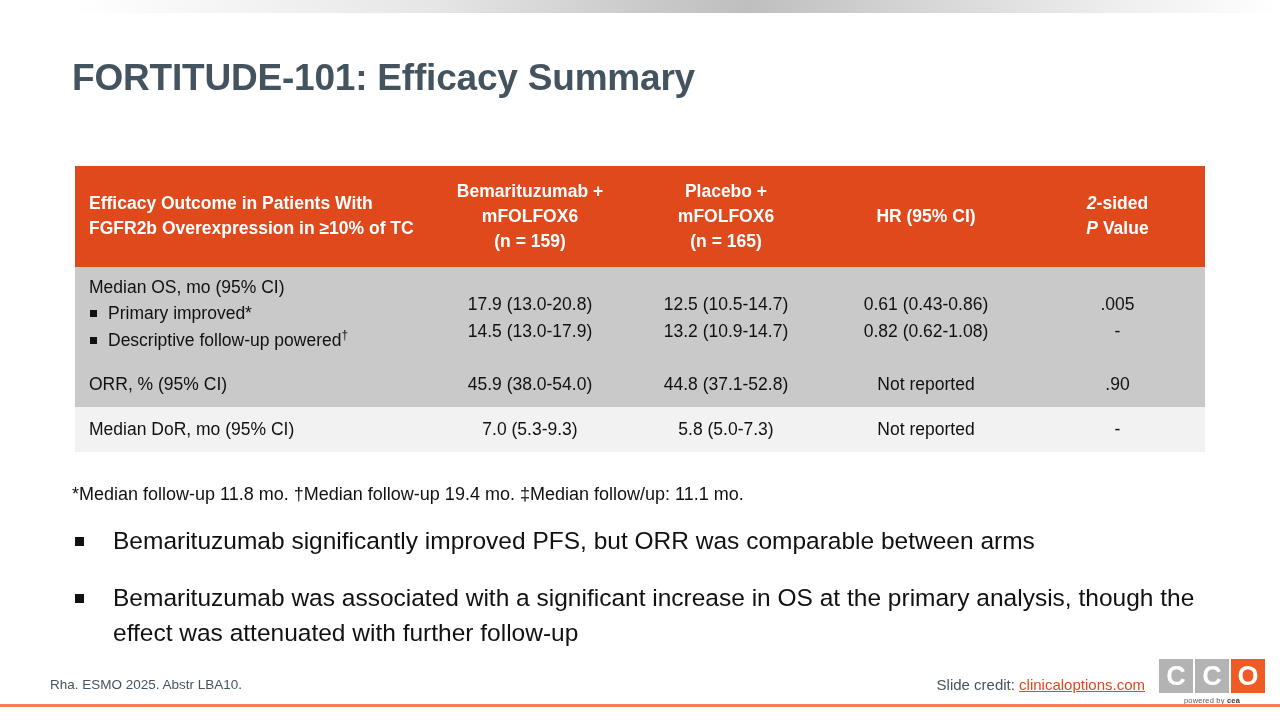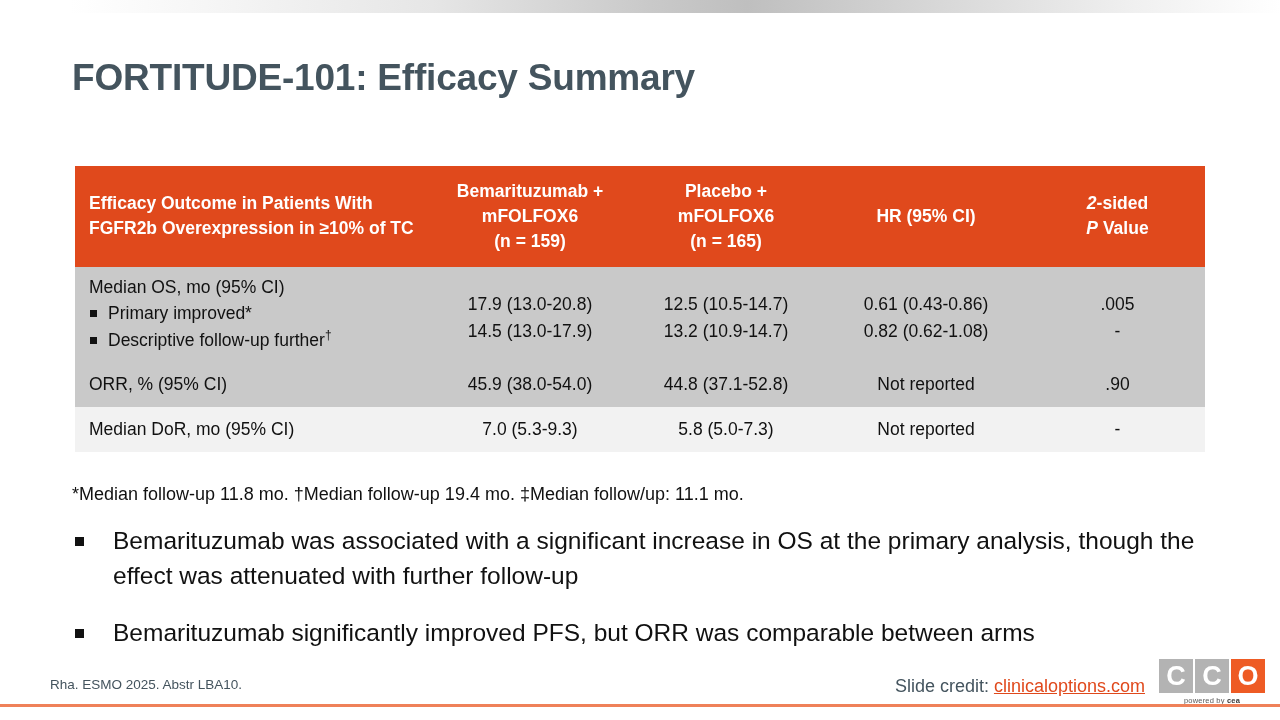--- a/index.html
+++ b/index.html
@@ -160,21 +160,21 @@
     position: absolute;
     left: 50px;
     top: 677px;
     font-size: 13.5px;
     color: #44545e;
   }
   .slide-credit {
     position: absolute;
     right: 135px;
     top: 676px;
-    font-size: 18px;
+    font-size: 15px;
     color: #44545e;
     white-space: nowrap;
   }
   .slide-credit a {
     color: #e0491c;
     text-decoration: underline;
   }
   .cco-logo {
     position: absolute;
     right: 15px;
@@ -249,21 +249,21 @@
         <span class="hl"><em class="pitalic">2</em><span>-sided</span></span>
         <span class="hl"><em class="pitalic">P</em><span> Value</span></span>
       </th>
     </tr>
   </thead>
   <tbody>
     <tr class="row-dark pad-os">
       <td class="cell-label">
         <span class="os-head">Median OS, mo (95% CI)</span>
         <span class="os-sub"><i class="sq"></i><span>Primary improved*</span></span>
-        <span class="os-sub"><i class="sq"></i><span>Descriptive follow-up further</span><sup>†</sup></span>
+        <span class="os-sub"><i class="sq"></i><span>Descriptive follow-up powered</span><sup>†</sup></span>
       </td>
       <td class="os-values">
         <span>17.9 (13.0-20.8)</span>
         <span>14.5 (13.0-17.9)</span>
       </td>
       <td class="os-values">
         <span>12.5 (10.5-14.7)</span>
         <span>13.2 (10.9-14.7)</span>
       </td>
       <td class="os-values">
@@ -290,25 +290,25 @@
       <td>-</td>
     </tr>
   </tbody>
 </table>
 
 <div class="table-footnote">*Median follow-up 11.8 mo. †Median follow-up 19.4 mo. ‡Median follow/up: 11.1 mo.</div>
 
 <div class="bullets">
   <div class="bullet">
     <i class="sq"></i>
-    <span>Bemarituzumab was associated with a significant increase in OS at the primary analysis, though the effect was attenuated with further follow-up</span>
+    <span>Bemarituzumab significantly improved PFS, but ORR was comparable between arms</span>
   </div>
   <div class="bullet">
     <i class="sq"></i>
-    <span>Bemarituzumab significantly improved PFS, but ORR was comparable between arms</span>
+    <span>Bemarituzumab was associated with a significant increase in OS at the primary analysis, though the effect was attenuated with further follow-up</span>
   </div>
 </div>
 
 <div class="footer-citation">Rha. ESMO 2025. Abstr LBA10.</div>
 
 <div class="slide-credit">
   <span>Slide credit: </span><a href="#">clinicaloptions.com</a>
 </div>
 
 <div class="cco-logo">

